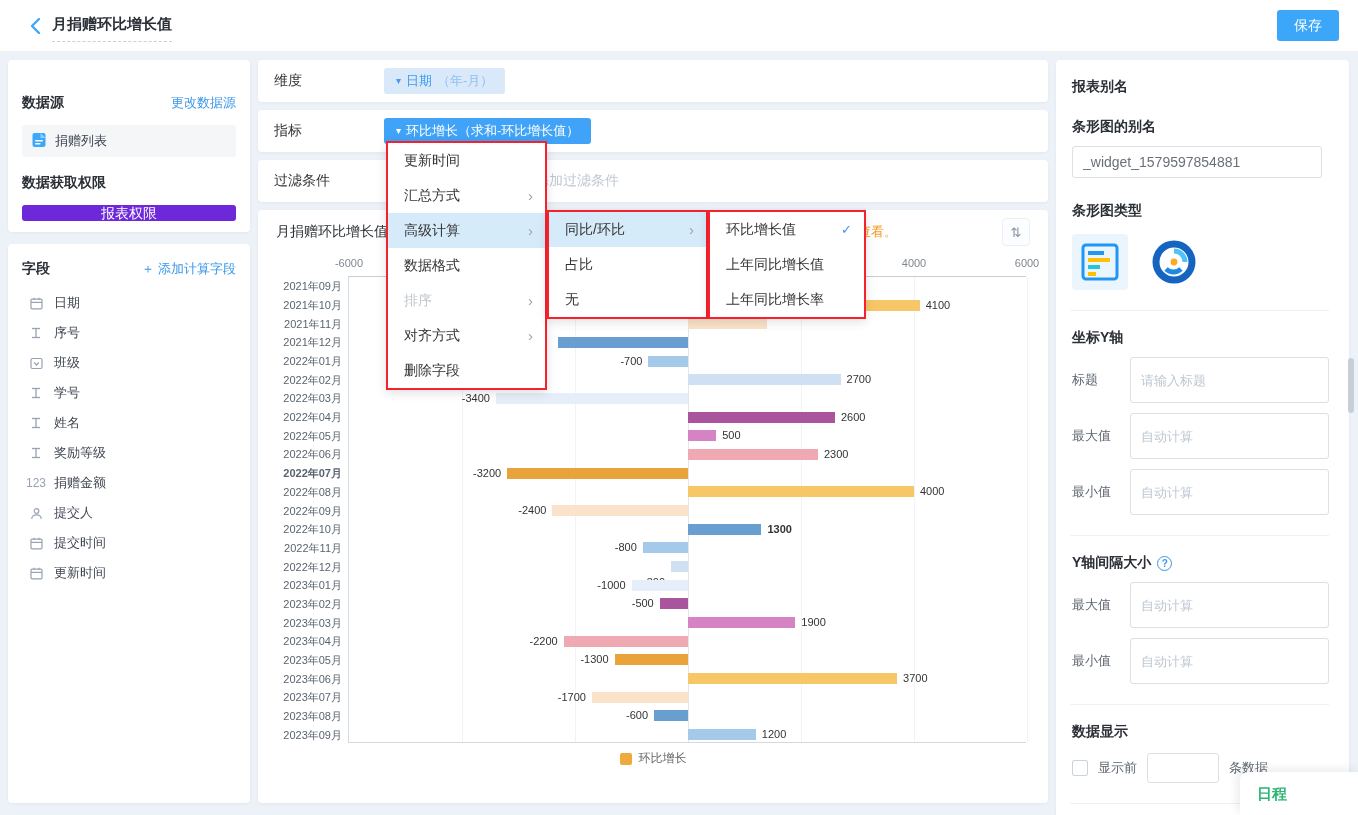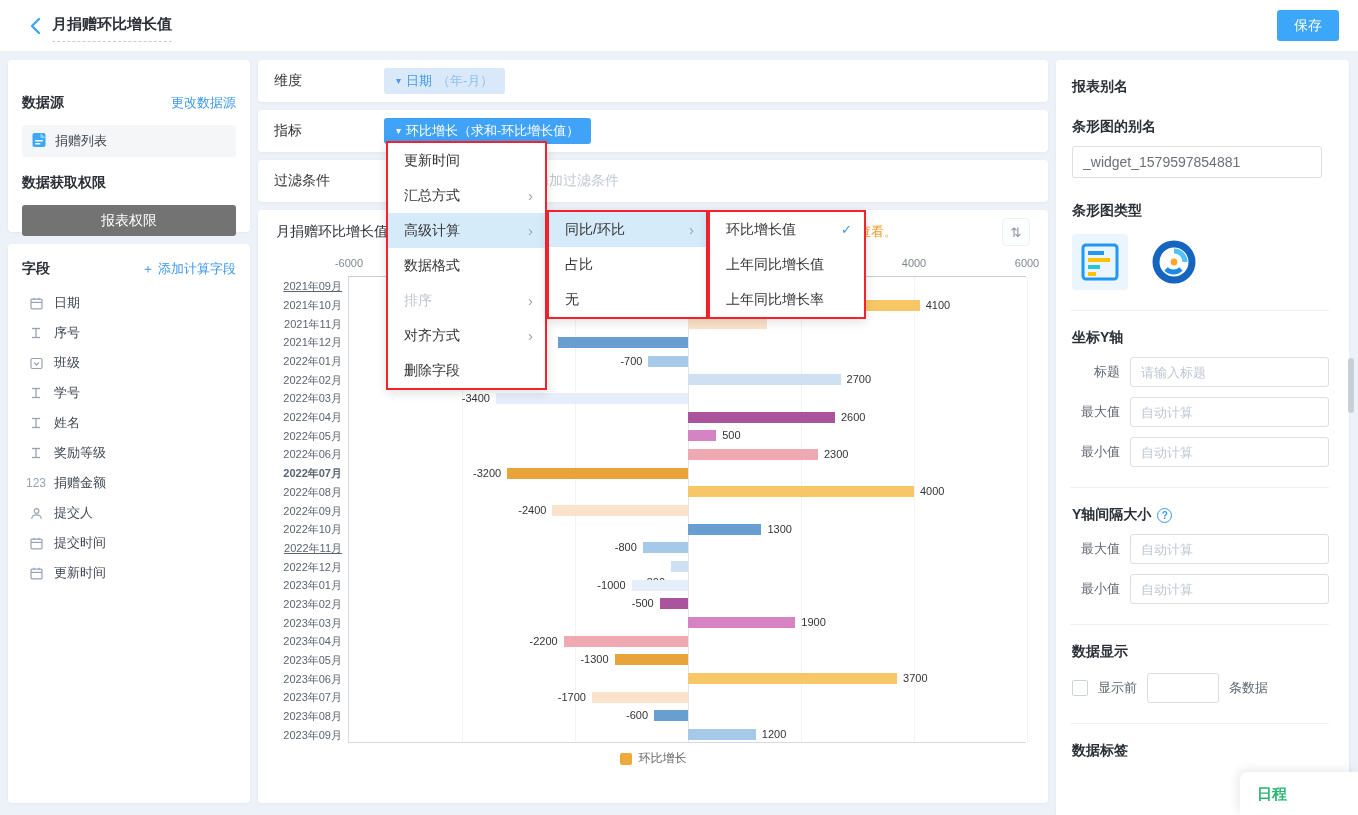--- a/index.html
+++ b/index.html
@@ -18,21 +18,21 @@
             border:none;border-radius:3px;font-size:14px;text-align:center;line-height:31px;cursor:pointer}
 
   
   .ds-card{left:8px;top:60px;width:242px;height:172px;padding:34px 14px}
   .panel-title{font-size:14px;font-weight:bold;color:#2b2f36}
   .link-blue{color:#3B97E8;font-size:13px;cursor:pointer}
   .ds-head{display:flex;justify-content:space-between;align-items:center}
   .ds-row{margin-top:13px;height:32px;background:#F4F6F8;border-radius:3px;display:flex;align-items:center;
           gap:8px;padding:0 9px;font-size:13px;color:#3f4550}
   .ds-perm-title{margin-top:17px;font-size:14px;font-weight:bold;color:#2b2f36}
-  .perm-btn{margin-top:13px;width:100%;height:31px;background:#737373;color:#fff;border:none;border-radius:3px;
+  .perm-btn{margin-top:13px;width:100%;height:16px;background:#6d28d9;color:#fff;border:none;border-radius:3px;
             font-size:14px;cursor:pointer}
   .fields-card{left:8px;top:244px;width:242px;height:559px;padding:16px 14px;overflow:hidden}
   .fields-head{display:flex;justify-content:space-between;align-items:center}
   .field-list{margin-top:10px;list-style:none}
   .field-item{height:30px;display:flex;align-items:center;gap:10px;font-size:13px;color:#3f4550;
               padding-left:6px;cursor:pointer;border-radius:3px}
   .f-icon{width:16px;height:14px;display:inline-flex;align-items:center;justify-content:center;
           color:#97A3B4;flex:0 0 16px}
   .f-icon-num{font-size:12px;letter-spacing:0;color:#97A3B4}
 
@@ -83,22 +83,22 @@
   .sec-title{font-size:14px;font-weight:bold;color:#2b2f36;display:flex;align-items:center;gap:6px}
   .text-input{width:250px;height:32px;border:1px solid #dcdfe3;border-radius:3px;padding:0 10px;
               font-size:14px;color:#6b7078;margin-top:10px;background:#fff;outline:none}
   .text-input::placeholder{color:#bfc7d1}
   .divider{height:1px;background:#eef0f3;margin:20px 0 18px -2px}
   .chart-type-icons{display:flex;align-items:center;gap:22px;margin-top:14px}
   .ct-icon1{width:56px;height:56px;background:#EAF5FE;border-radius:4px;display:flex;align-items:center;
             justify-content:center;cursor:pointer}
   .ct-icon2{width:48px;height:48px;display:flex;align-items:center;justify-content:center;cursor:pointer}
   .axis-row{display:flex;align-items:center;margin-top:10px;gap:10px}
-  .axis-row .lab{width:48px;text-align:right;font-size:13px;color:#5f6670;flex:0 0 48px}
-  .axis-row input{width:200px;height:30px;border:1px solid #dcdfe3;border-radius:3px;padding:0 10px;
+  .axis-row .lab{width:48px;font-size:13px;color:#5f6670;flex:0 0 48px}
+  .axis-row input{width:200px;height:46px;border:1px solid #dcdfe3;border-radius:3px;padding:0 10px;
                   font-size:13px;color:#6b7078;outline:none}
   .axis-row input::placeholder{color:#bfc7d1}
   .help-icon{width:15px;height:15px;border:1px solid #3B97E8;border-radius:50%;color:#3B97E8;font-size:10px;
              display:inline-flex;align-items:center;justify-content:center;font-weight:bold}
   .checkbox{width:16px;height:16px;border:1px solid #ccd3da;border-radius:2px;background:#fff;flex:0 0 16px}
   .dd-row{display:flex;align-items:center;gap:10px;margin-top:12px;font-size:13px;color:#5f6670}
   .dd-row input{width:72px;height:30px;border:1px solid #dcdfe3;border-radius:3px;padding:0 8px;outline:none}
   .scroll-thumb{position:absolute;left:1348px;top:358px;width:6px;height:55px;background:#c9cfd6;border-radius:3px;z-index:20}
   .corner-overlay{position:absolute;left:1240px;top:772px;width:118px;height:43px;background:#fff;
                   border-radius:8px 0 0 0;box-shadow:-3px -3px 10px rgba(0,0,0,.08);z-index:60;padding:13px 0 0 17px}
@@ -261,35 +261,35 @@
 <div class="card row-card" style="top:160px">
   <span class="row-label">过滤条件</span>
   <span class="filter-placeholder">添加过滤条件</span>
 </div>
 
 <div class="card chart-card">
   <span class="chart-title">月捐赠环比增长值</span>
   <span class="chart-notice">查看。</span>
   <span class="sort-btn">⇅</span>
   <div class="cat-labels" id="cat-labels">
-      <div class="cat-label" style="top: 3.34px; text-decoration: underline;">2021年09月</div>
+      <div class="cat-label" style="top: 3.34px;">2021年09月</div>
       <div class="cat-label" style="top: 22.02px;">2021年10月</div>
       <div class="cat-label" style="top: 40.7px;">2021年11月</div>
       <div class="cat-label" style="top: 59.38px;">2021年12月</div>
       <div class="cat-label" style="top: 78.06px;">2022年01月</div>
       <div class="cat-label" style="top: 96.74px;">2022年02月</div>
       <div class="cat-label" style="top: 115.42px;">2022年03月</div>
       <div class="cat-label" style="top: 134.1px;">2022年04月</div>
       <div class="cat-label" style="top: 152.78px;">2022年05月</div>
       <div class="cat-label" style="top: 171.46px;">2022年06月</div>
       <div class="cat-label" style="top: 190.14px; font-weight: bold;">2022年07月</div>
       <div class="cat-label" style="top: 208.82px;">2022年08月</div>
       <div class="cat-label" style="top: 227.5px;">2022年09月</div>
       <div class="cat-label" style="top: 246.18px;">2022年10月</div>
-      <div class="cat-label" style="top: 264.86px; text-decoration: underline;">2022年11月</div>
+      <div class="cat-label" style="top: 264.86px;">2022年11月</div>
       <div class="cat-label" style="top: 283.54px;">2022年12月</div>
       <div class="cat-label" style="top: 302.22px;">2023年01月</div>
       <div class="cat-label" style="top: 320.9px;">2023年02月</div>
       <div class="cat-label" style="top: 339.58px;">2023年03月</div>
       <div class="cat-label" style="top: 358.26px;">2023年04月</div>
       <div class="cat-label" style="top: 376.94px;">2023年05月</div>
       <div class="cat-label" style="top: 395.62px;">2023年06月</div>
       <div class="cat-label" style="top: 414.3px;">2023年07月</div>
       <div class="cat-label" style="top: 432.98px;">2023年08月</div>
       <div class="cat-label" style="top: 451.66px;">2023年09月</div>
@@ -324,21 +324,21 @@
       <span class="bar-val" style="top: 153.28px; left: 373.25px;">500</span>
       <div class="bar" style="top: 171.96px; left: 339px; width: 129.95px; background: rgb(239, 169, 178);"></div>
       <span class="bar-val" style="top: 171.96px; left: 474.95px;">2300</span>
       <div class="bar" style="top: 190.64px; left: 158.2px; width: 180.8px; background: rgb(233, 163, 59);"></div>
       <span class="bar-val" style="top: 190.64px; left: 152.2px; transform: translateX(-100%);">-3200</span>
       <div class="bar" style="top: 209.32px; left: 339px; width: 226px; background: rgb(247, 199, 103);"></div>
       <span class="bar-val" style="top: 209.32px; left: 571px;">4000</span>
       <div class="bar" style="top: 228px; left: 203.4px; width: 135.6px; background: rgb(250, 227, 202);"></div>
       <span class="bar-val" style="top: 228px; left: 197.4px; transform: translateX(-100%);">-2400</span>
       <div class="bar" style="top: 246.68px; left: 339px; width: 73.45px; background: rgb(105, 159, 208);"></div>
-      <span class="bar-val" style="top: 246.68px; left: 418.45px;">1300</span>
+      <span class="bar-val" style="top: 246.68px; left: 418.45px; font-weight: bold;">1300</span>
       <div class="bar" style="top: 265.36px; left: 293.8px; width: 45.2px; background: rgb(165, 201, 233);"></div>
       <span class="bar-val" style="top: 265.36px; left: 287.8px; transform: translateX(-100%);">-800</span>
       <div class="bar" style="top: 284.04px; left: 322.05px; width: 16.95px; background: rgb(206, 224, 242);"></div>
       <span class="bar-val" style="top: 300px; left: 316.05px; transform: translateX(-100%);">-300</span>
       <div class="bar" style="top: 302.72px; left: 282.5px; width: 56.5px; background: rgb(230, 239, 249);"></div>
       <span class="bar-val" style="top: 302.72px; left: 276.5px; transform: translateX(-100%);">-1000</span>
       <div class="bar" style="top: 321.4px; left: 310.75px; width: 28.25px; background: rgb(169, 84, 156);"></div>
       <span class="bar-val" style="top: 321.4px; left: 304.75px; transform: translateX(-100%);">-500</span>
       <div class="bar" style="top: 340.08px; left: 339px; width: 107.35px; background: rgb(213, 131, 194);"></div>
       <span class="bar-val" style="top: 340.08px; left: 452.35px;">1900</span>

